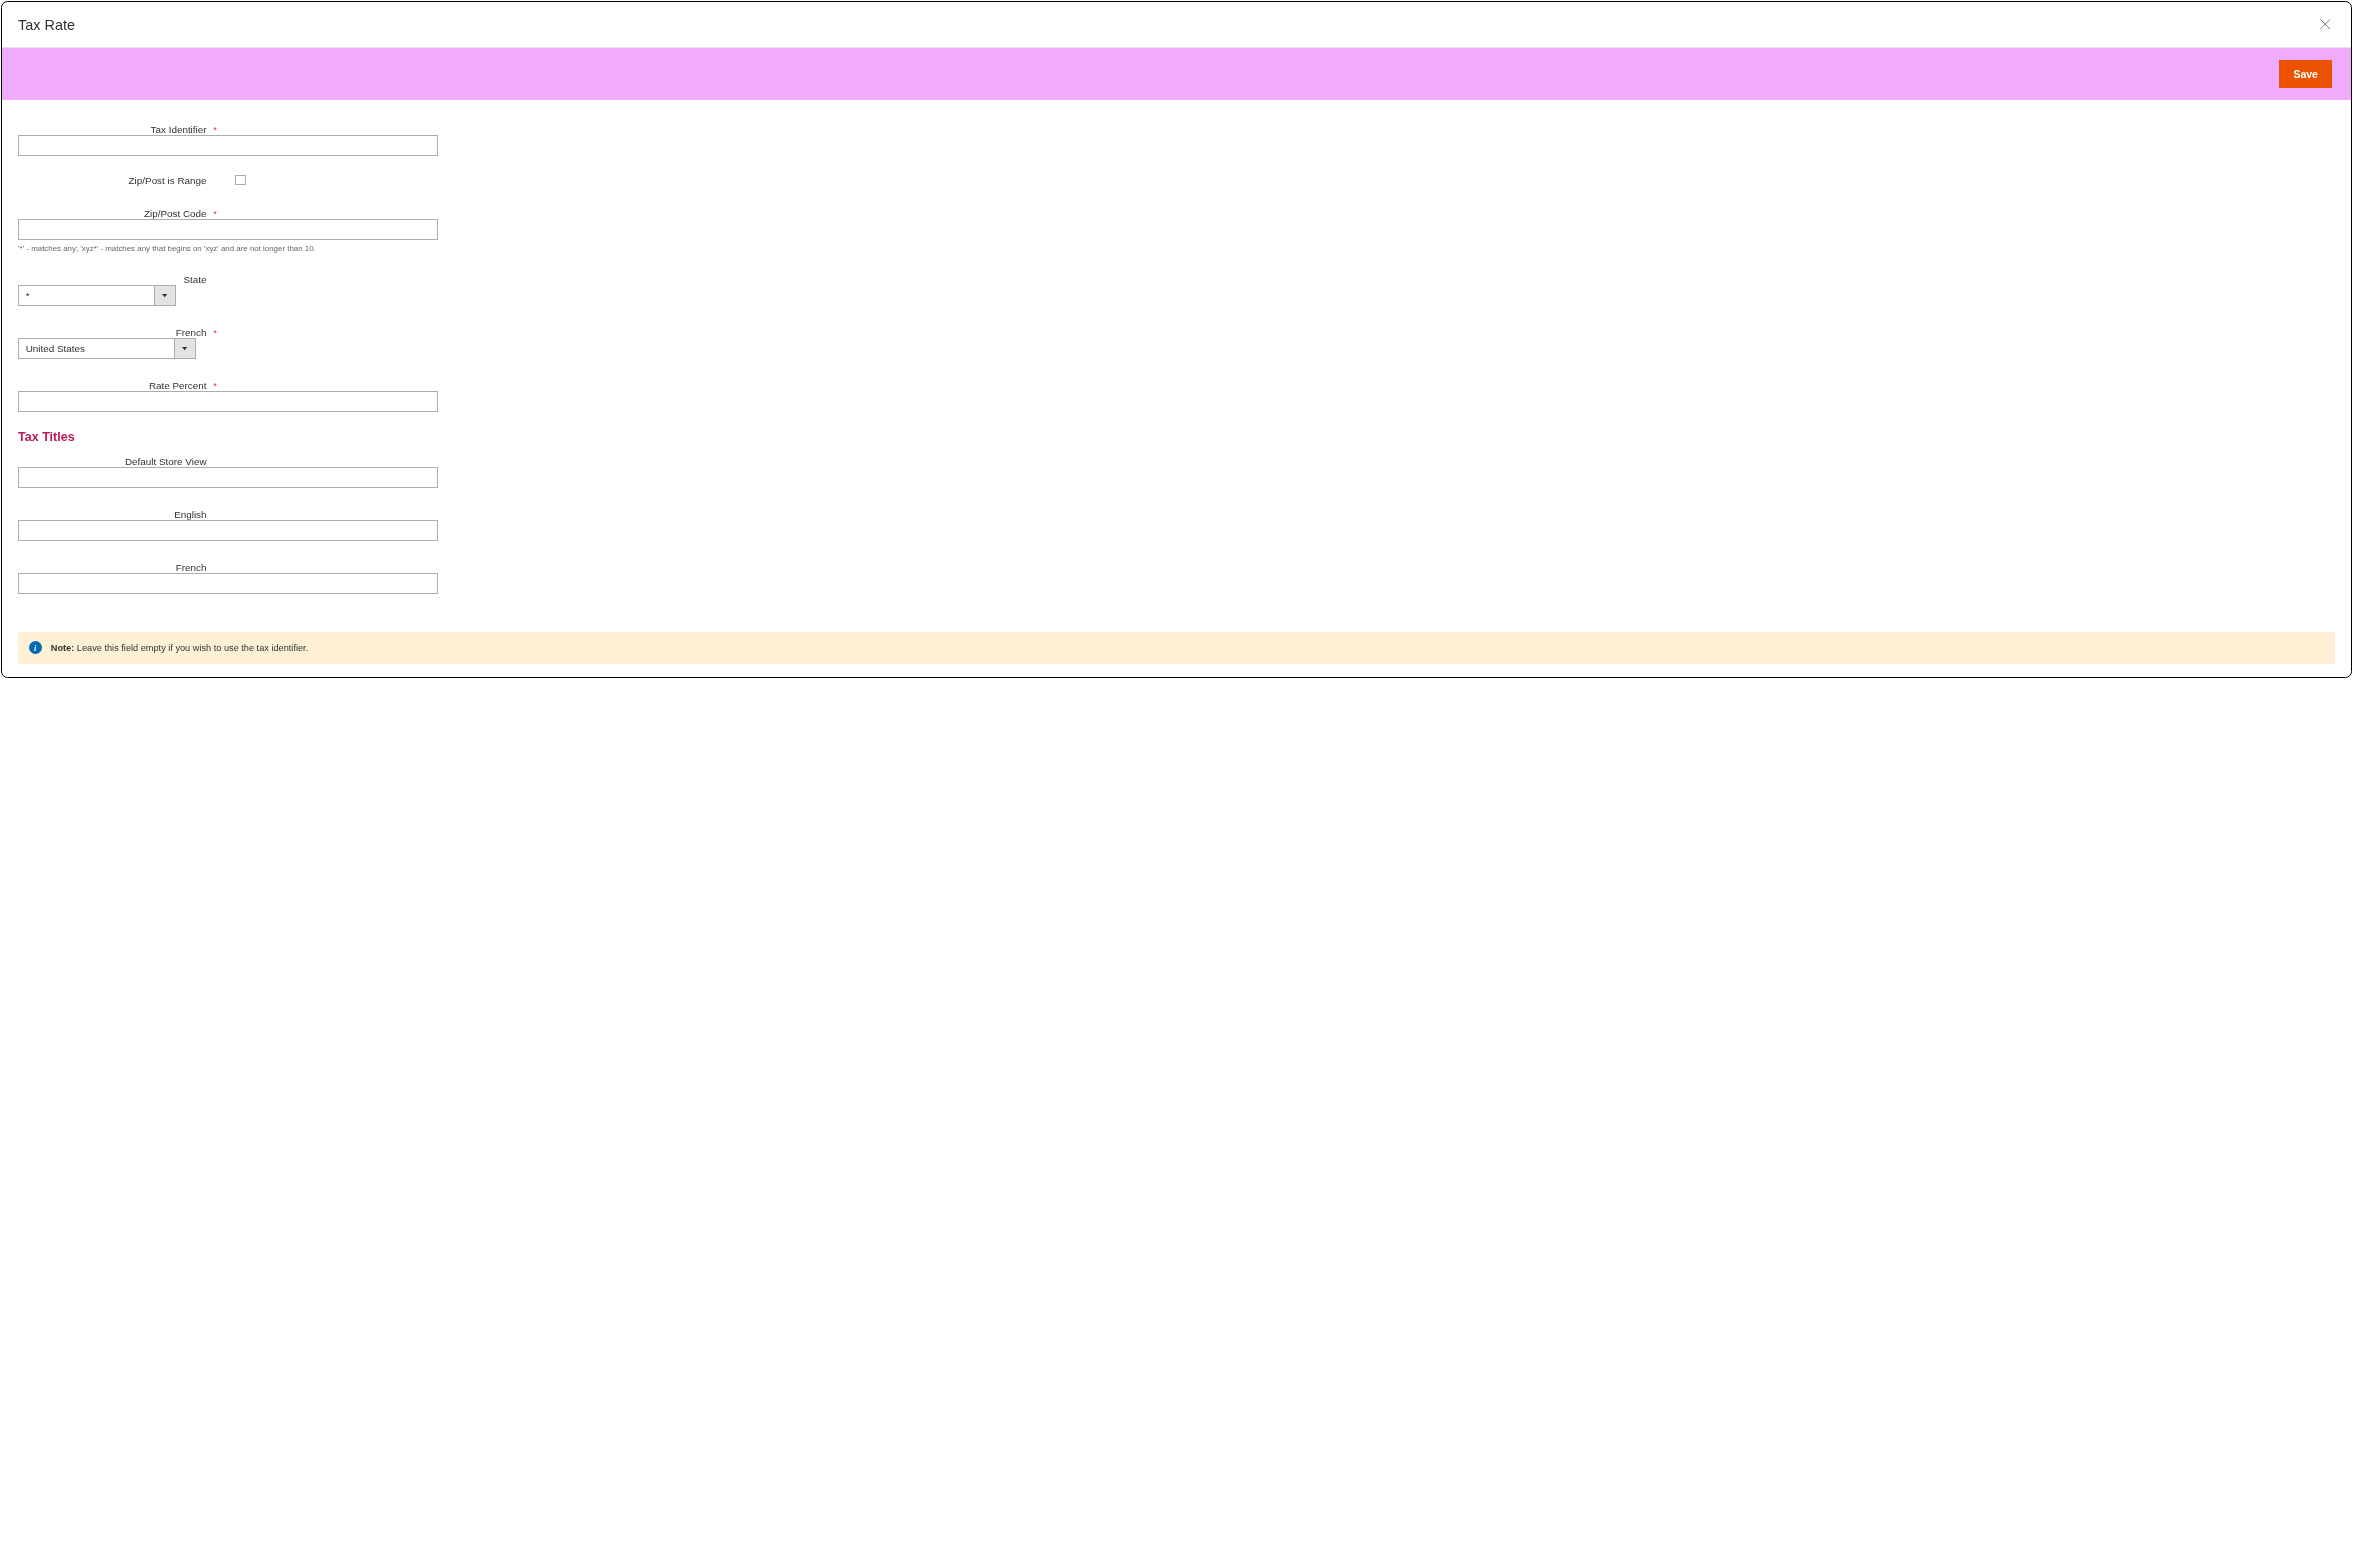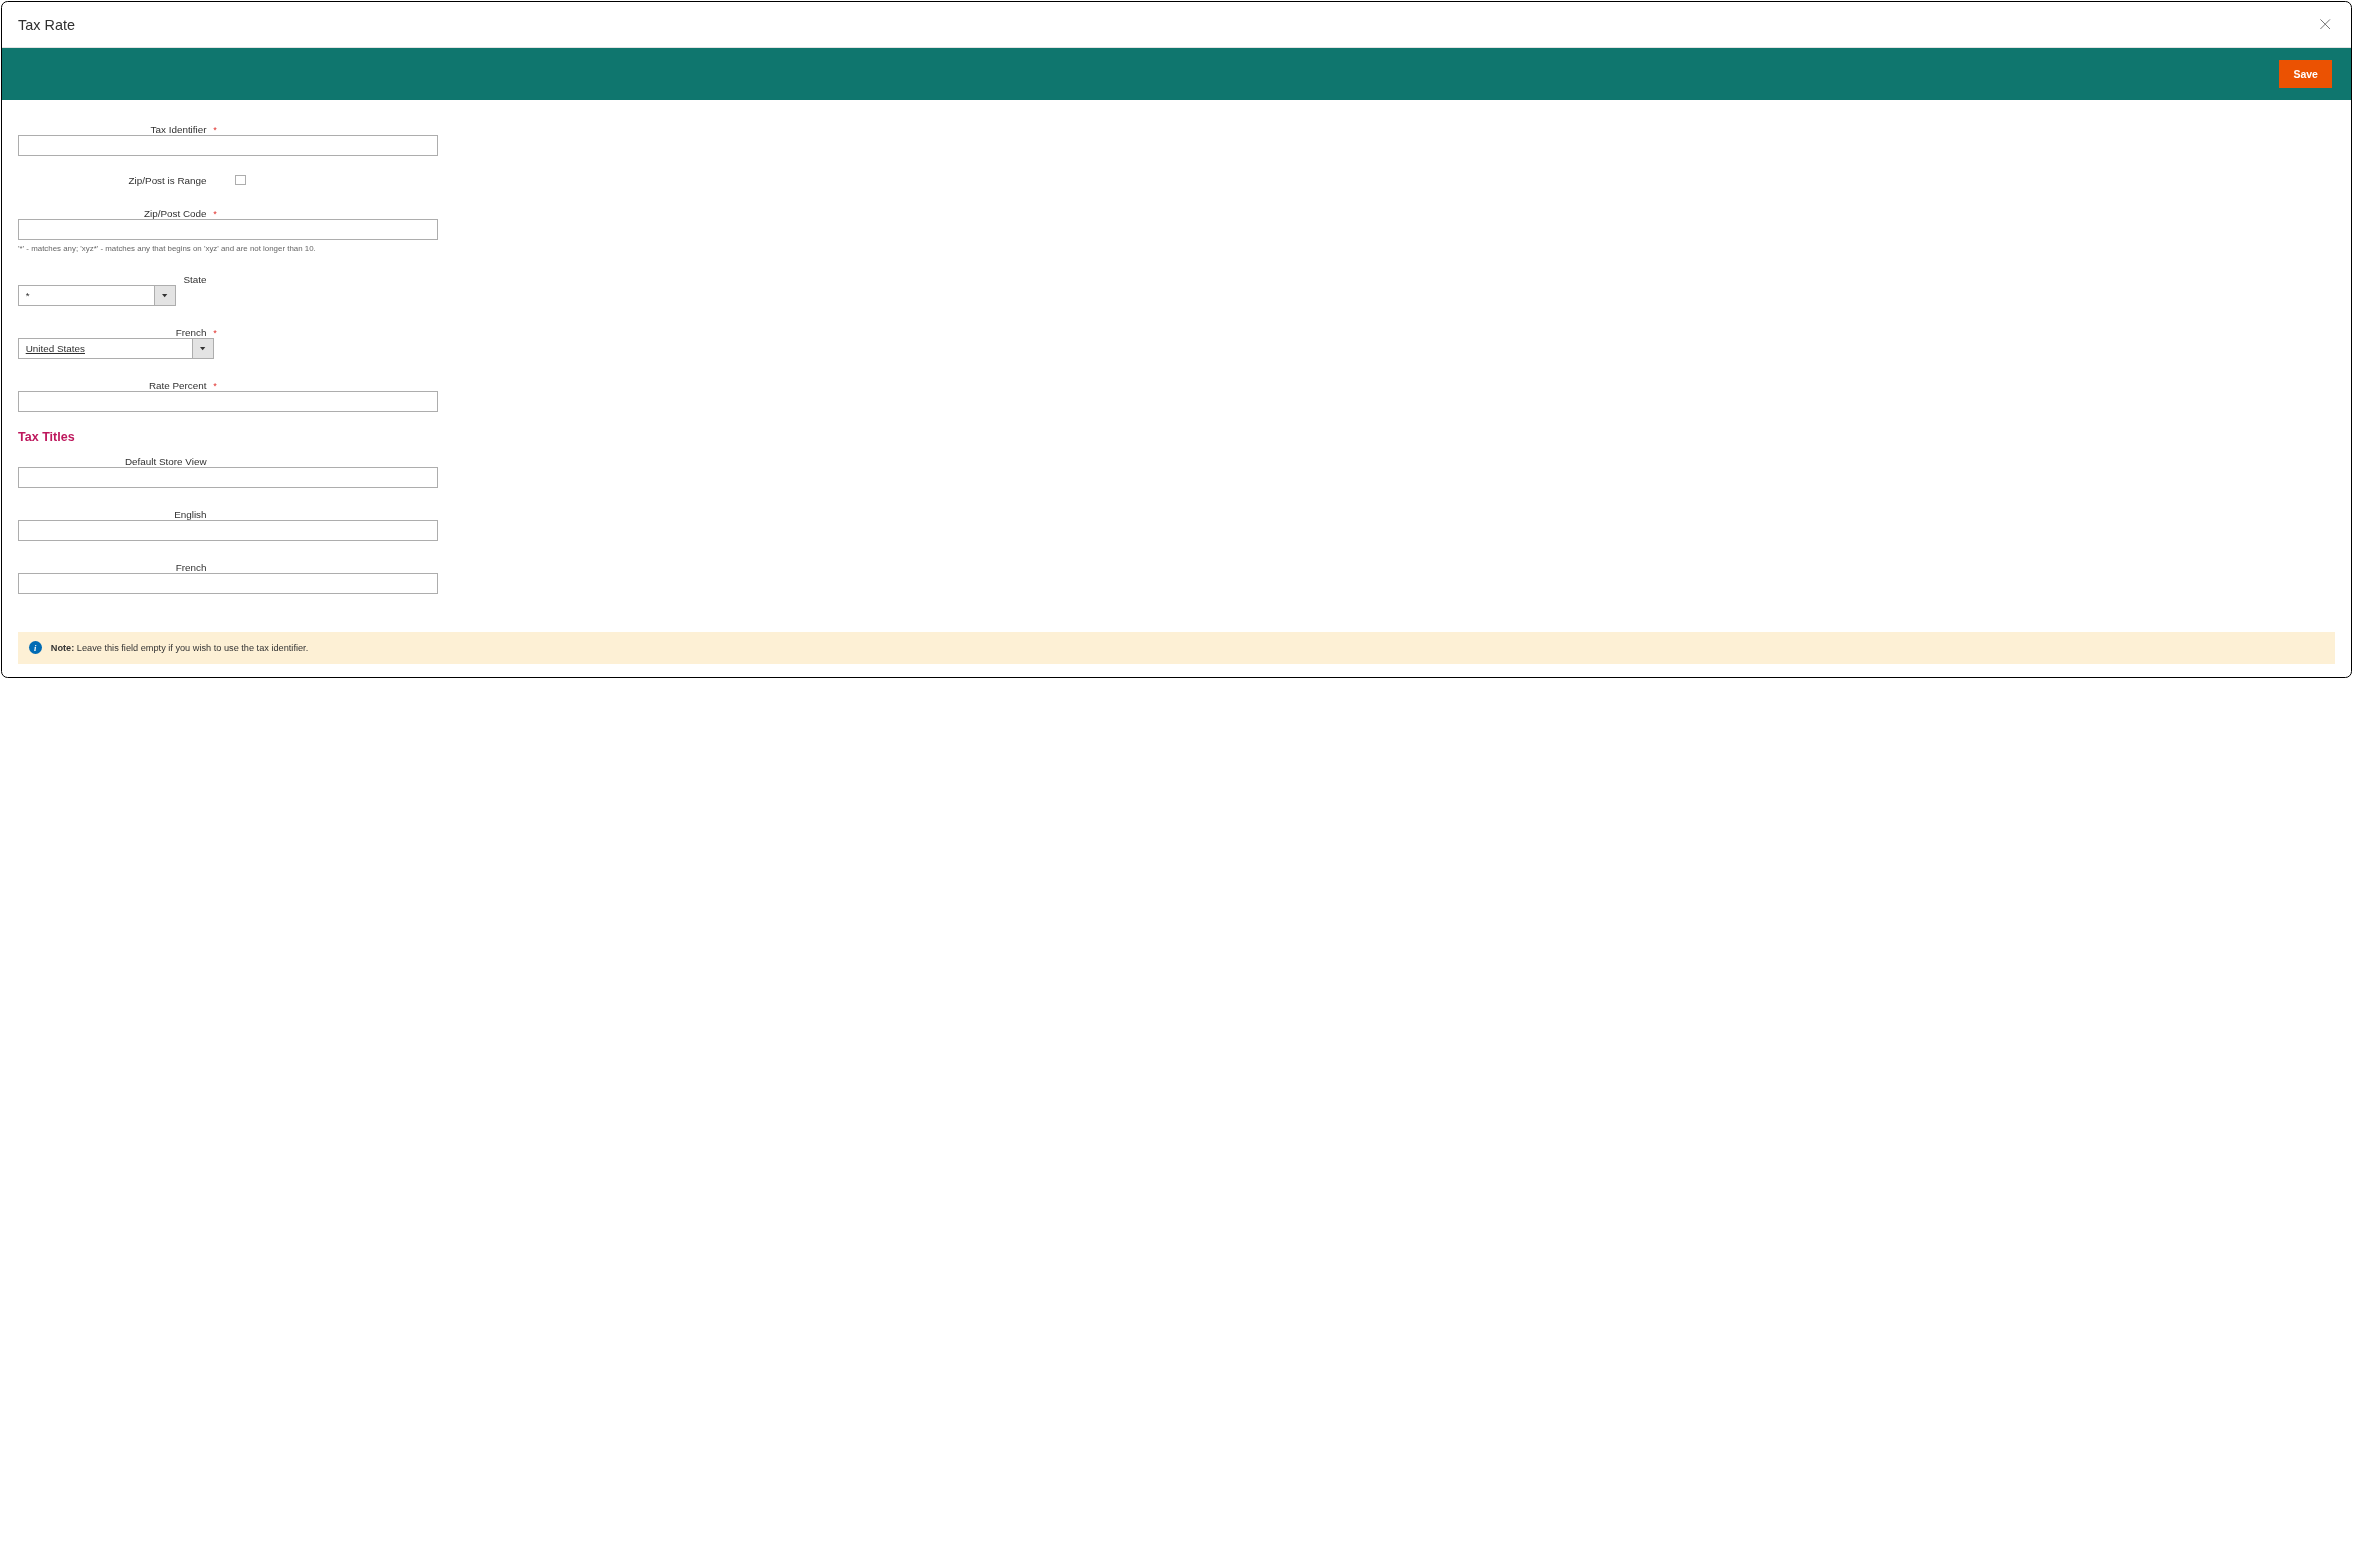--- a/index.html
+++ b/index.html
@@ -39,21 +39,21 @@
       color: #666;
       display: flex;
       align-items: center;
       justify-content: center;
     }
     .close-btn svg {
       width: 14.4px;
       height: 14.4px;
     }
     .action-bar {
-      background: #0f766e;
+      background: #f0abfc;
       padding: 11.8px 18.4px;
       display: flex;
       justify-content: flex-end;
     }
     .save-btn {
       background: #eb5202;
       color: #fff;
       border: none;
       padding: 7.9px 14.4px;
       font-size: 10.5px;
@@ -135,22 +135,21 @@
     .select-wrapper {
       display: flex;
       border: 0.7px solid #adadad;
       background: #fff;
       height: 21px;
     }
     .select-wrapper.small {
       width: 158px;
     }
     .select-wrapper.medium {
-      width: 196px;
-      text-decoration: underline;
+      width: 178px;
     }
     .select-value {
       flex: 1;
       padding: 2.6px 6.6px;
       font-size: 9.9px;
       display: flex;
       align-items: center;
       cursor: pointer;
     }
     .select-arrow {

